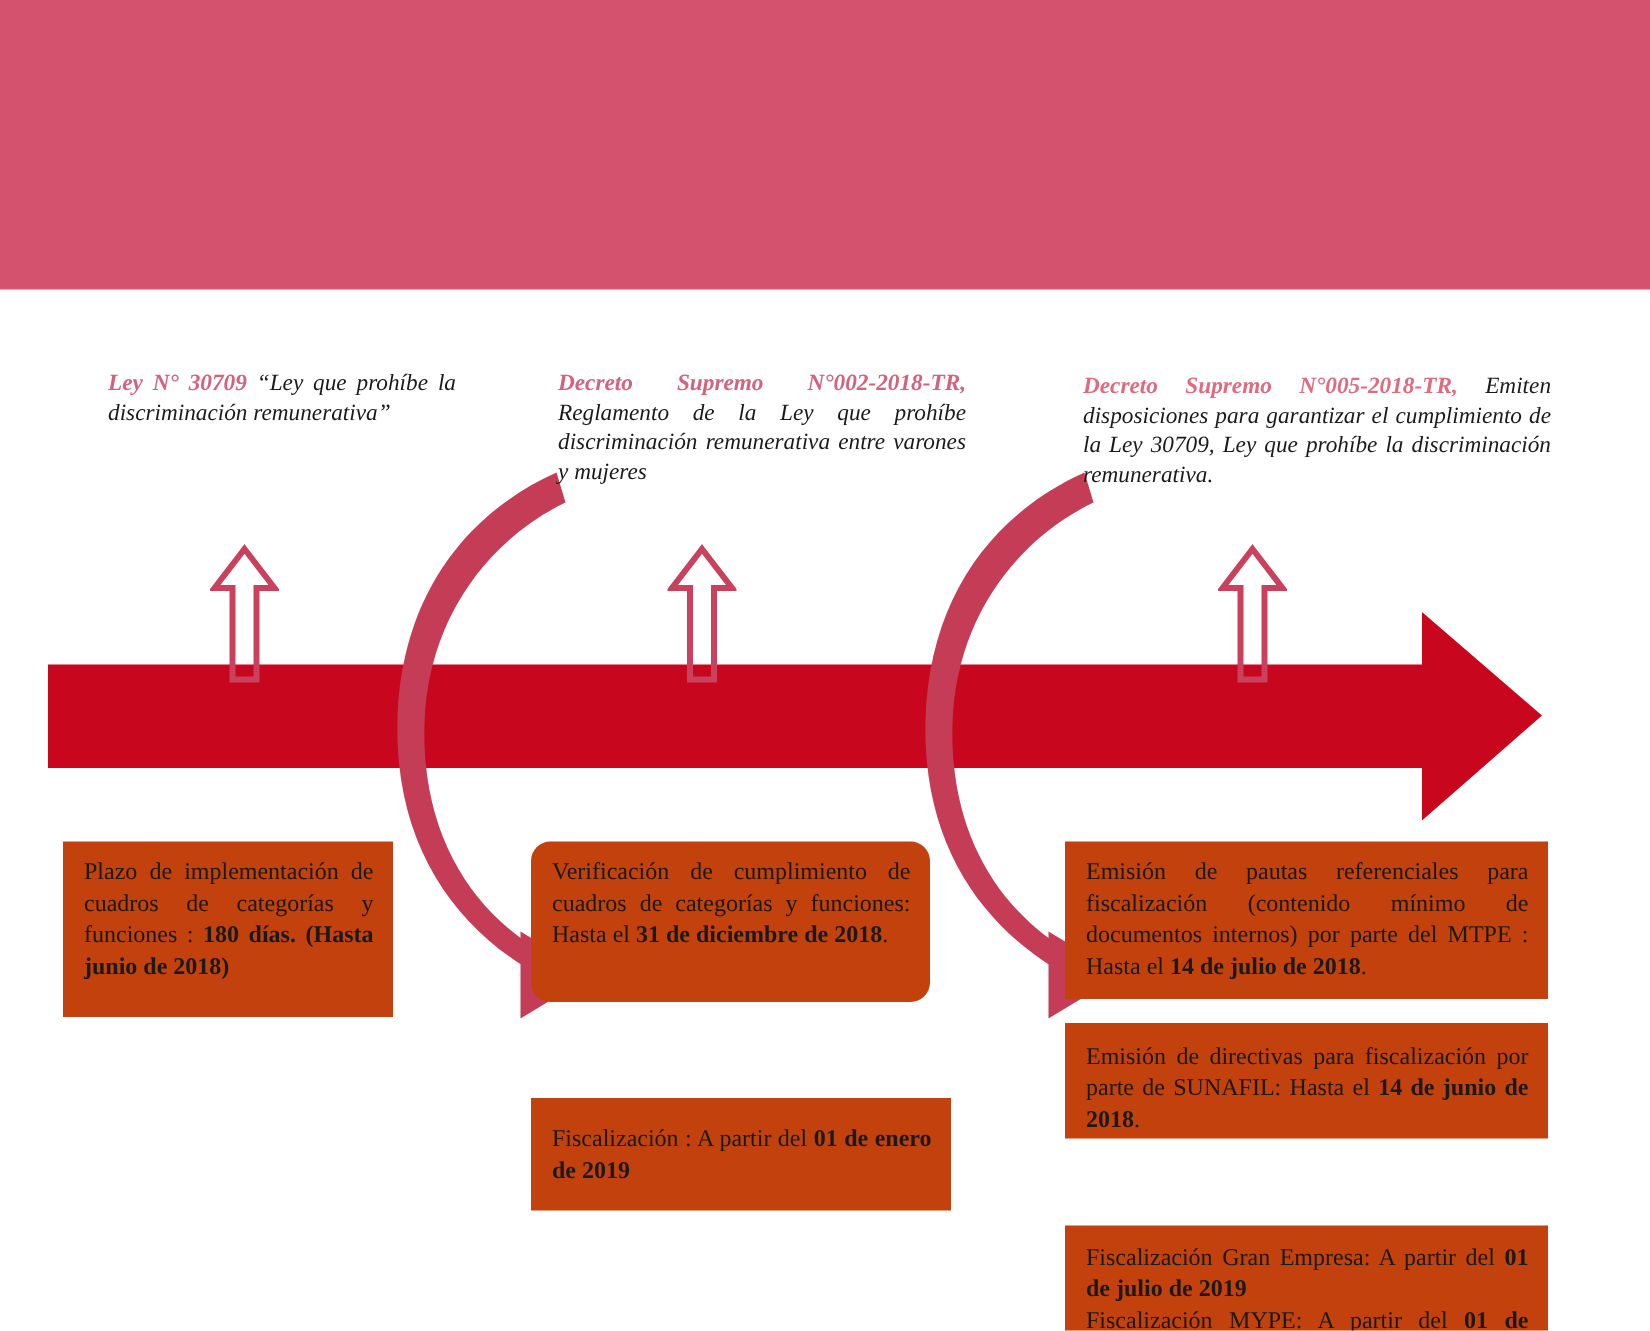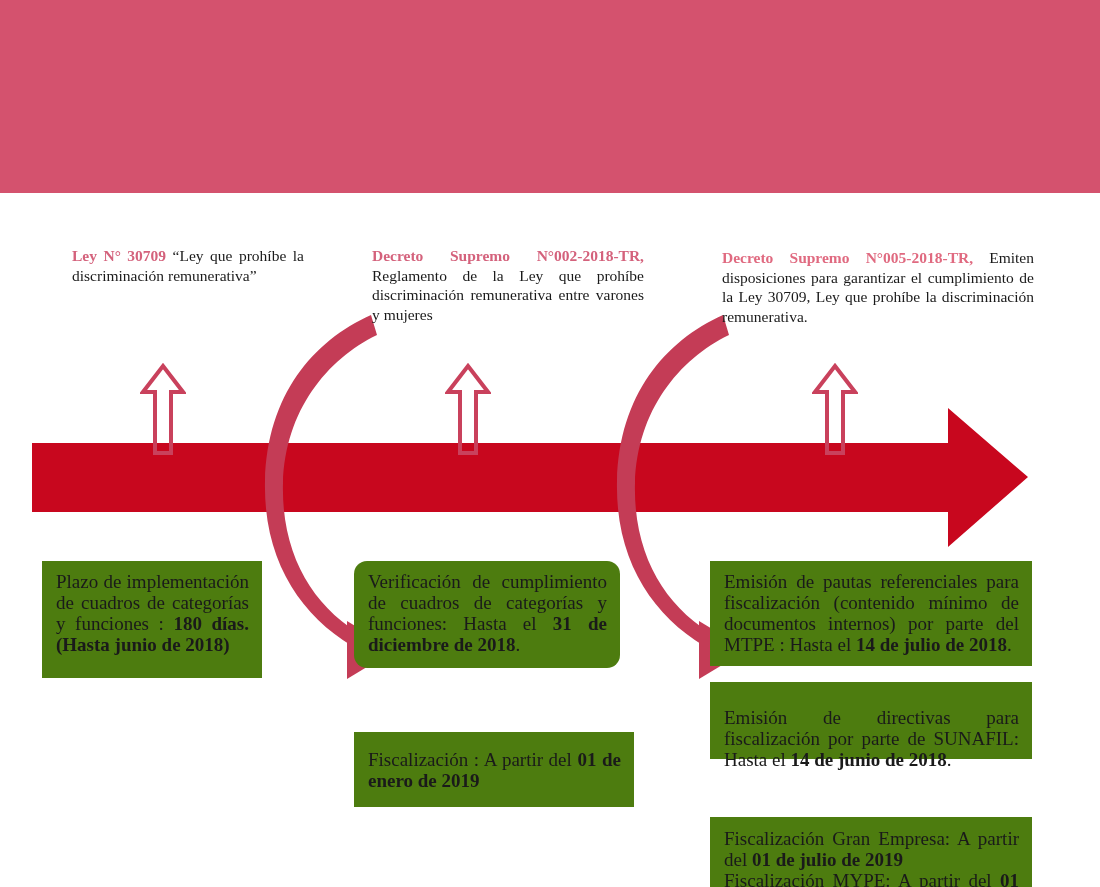--- a/index.html
+++ b/index.html
@@ -40,46 +40,47 @@
   .curve-arrow{ position:absolute; width:160px; height:390px; }
 
   
   .note{
     position:absolute;
     font-size:15.5px;
     line-height:19.5px;
     color:#1a1a1a;
     text-align:justify;
     font-family:"Liberation Serif","DejaVu Serif",serif;
+    font-style:italic;
   }
   .note .hl{ color:#d4627c; font-weight:bold; }
   #note-1{ left:72px; top:246px; width:232px; }
   #note-2{ left:372px; top:246px; width:272px; }
   #note-3{ left:722px; top:248px; width:312px; }
   #note-3 .hl{ color:#e06a80; }
 
   
   .pbox{
     position:absolute;
-    background:#4d7c0f;
+    background:#c2410c;
     color:#1a1a1a;
-    font-size:19px;
+    font-size:16px;
     line-height:21px;
     text-align:justify;
     font-family:"Liberation Serif","DejaVu Serif",serif;
     box-sizing:border-box;
     padding:10px 13px 10px 14px;
   }
   .pbox b{ font-weight:bold; }
 
   #box-l1{ left:42px;  top:561px; width:220px; height:117px; }
   #box-m1{ left:354px; top:561px; width:266px; height:107px;border-radius:13px; }
   #box-m2{ left:354px; top:732px; width:280px; height:75px;  padding-top:17px;}
   #box-r1{ left:710px; top:561px; width:322px; height:105px; }
-  #box-r2{ left:710px; top:682px; width:322px; height:77px;  padding-top:25px;}
+  #box-r2{ left:710px; top:682px; width:322px; height:77px;  padding-top:12px;}
   #box-r3{ left:710px; top:777px; width:322px; height:92px;  padding-top:11px;margin-top:40px;}
 
   #box-l1 { text-align:justify; }
 </style>
 </head>
 <body>
 
 <div id="header-band">
 </div>
 

